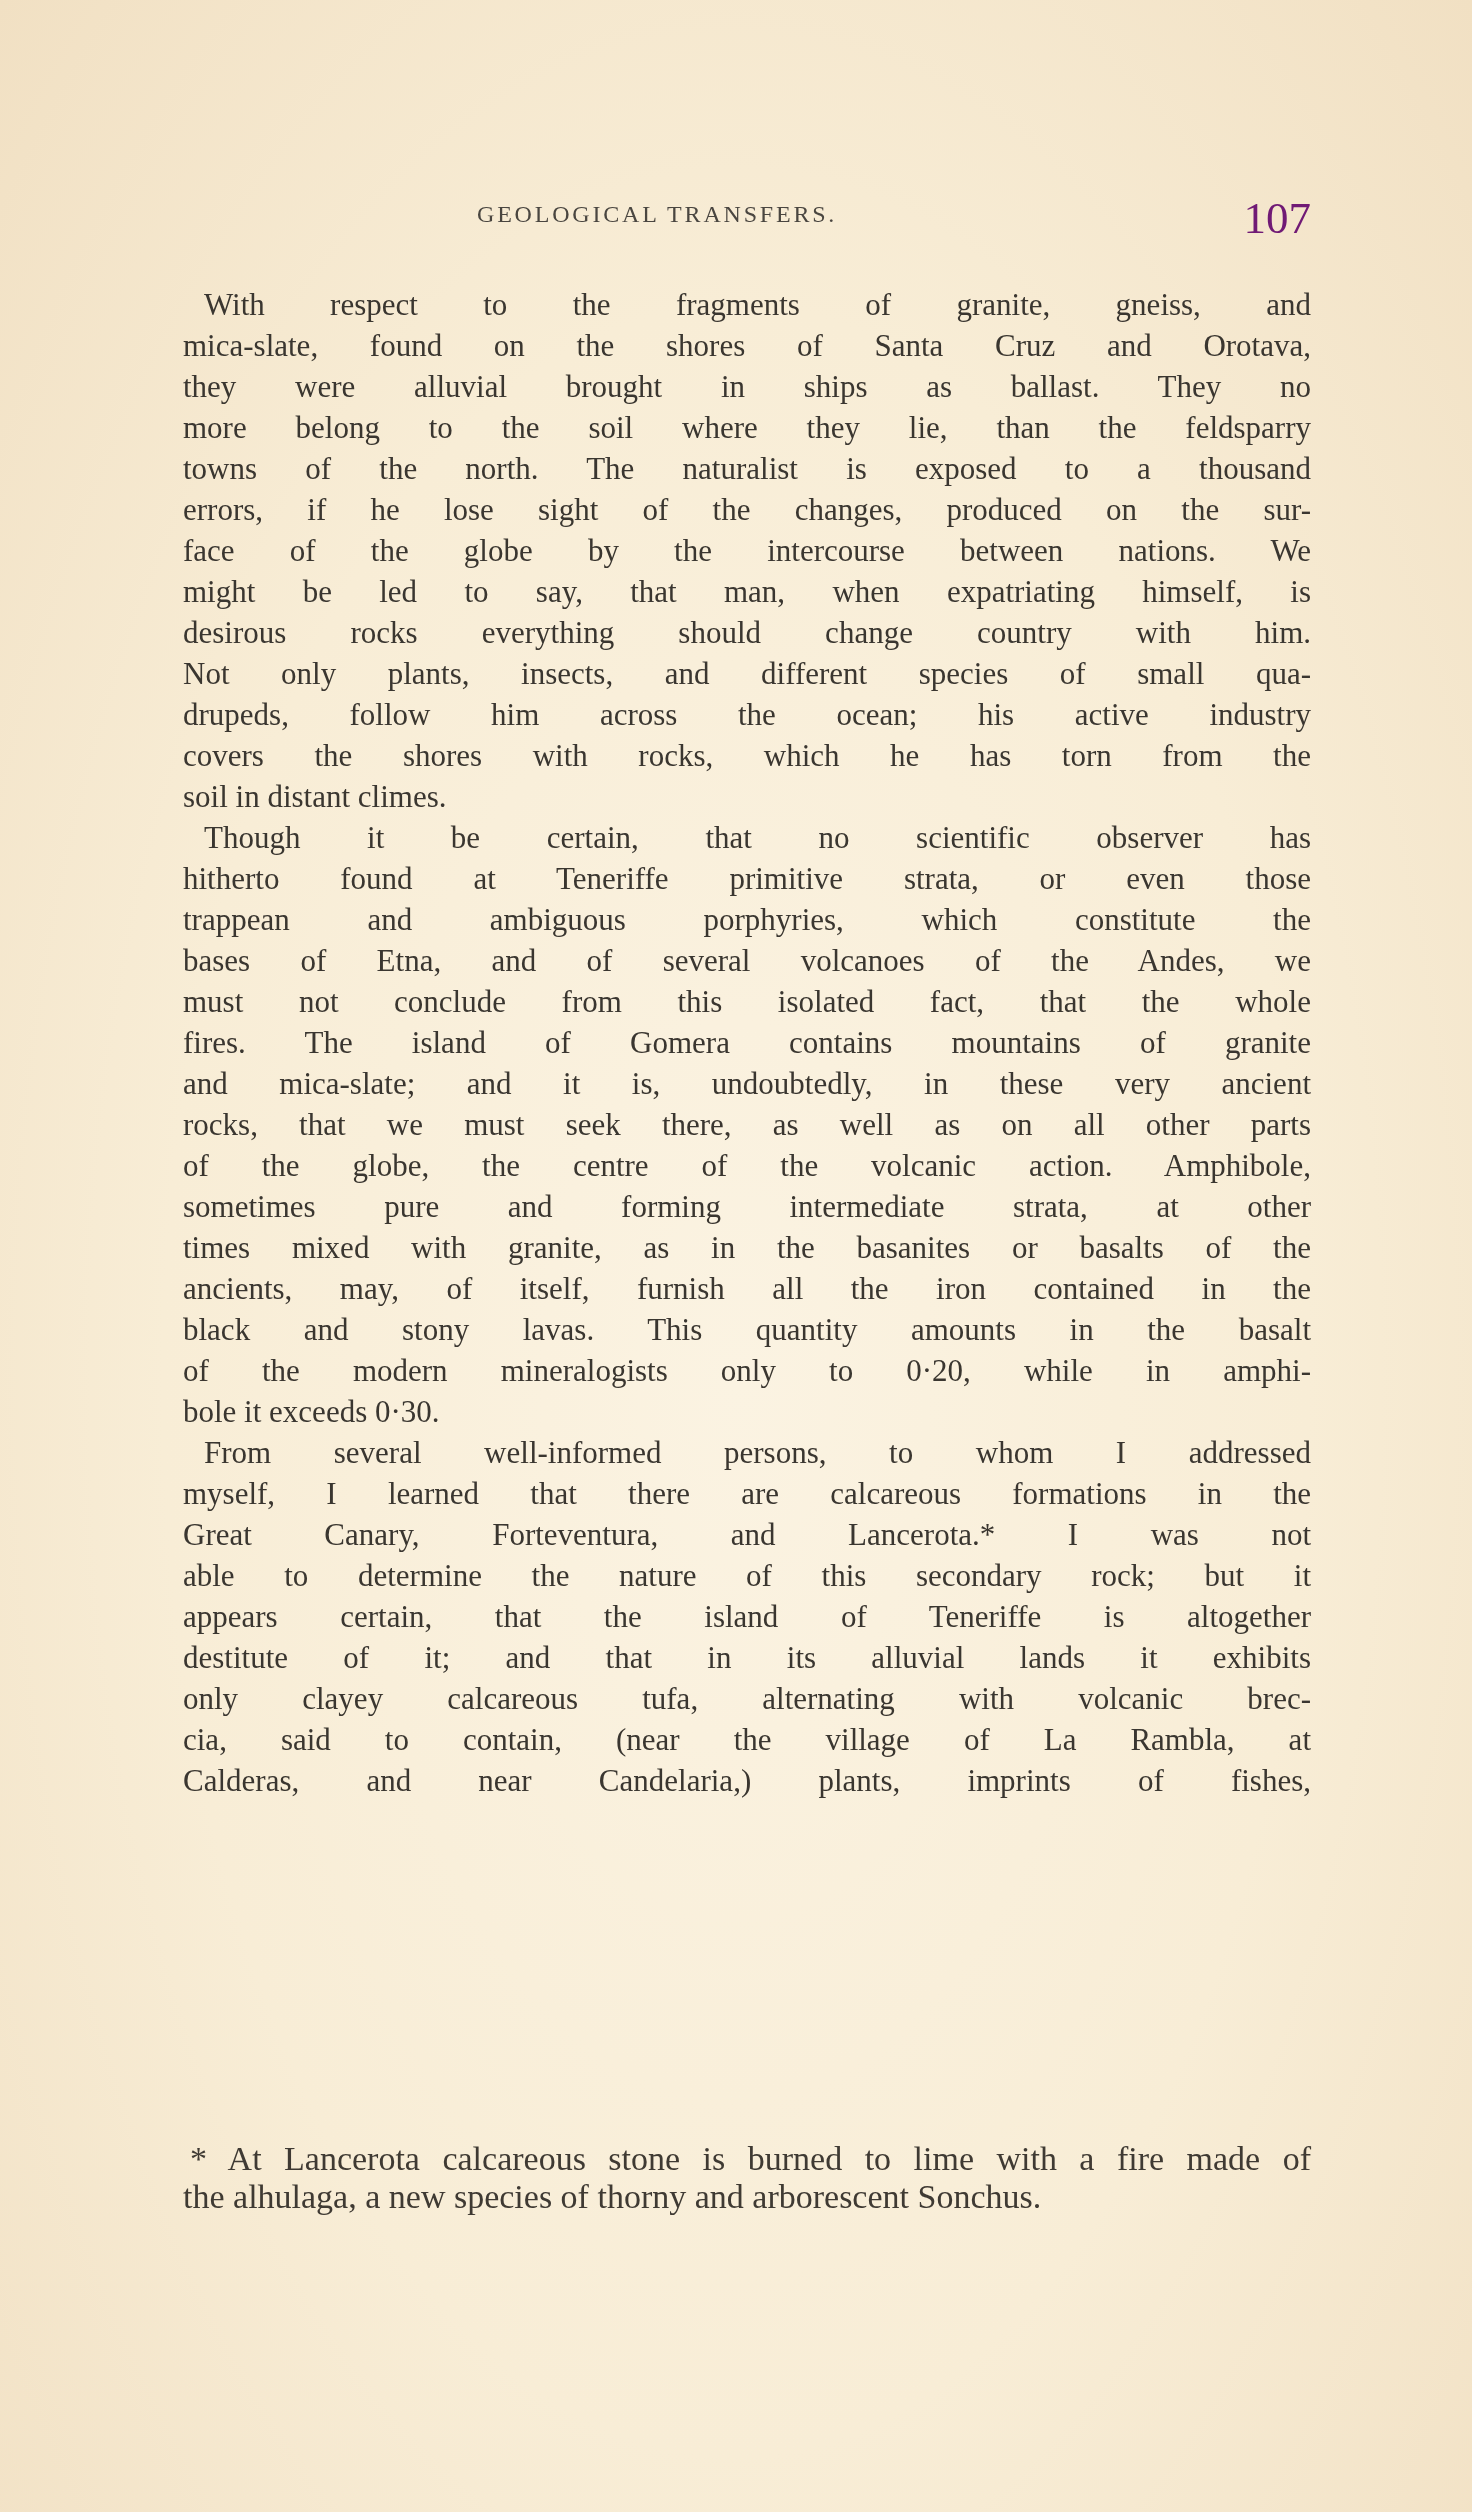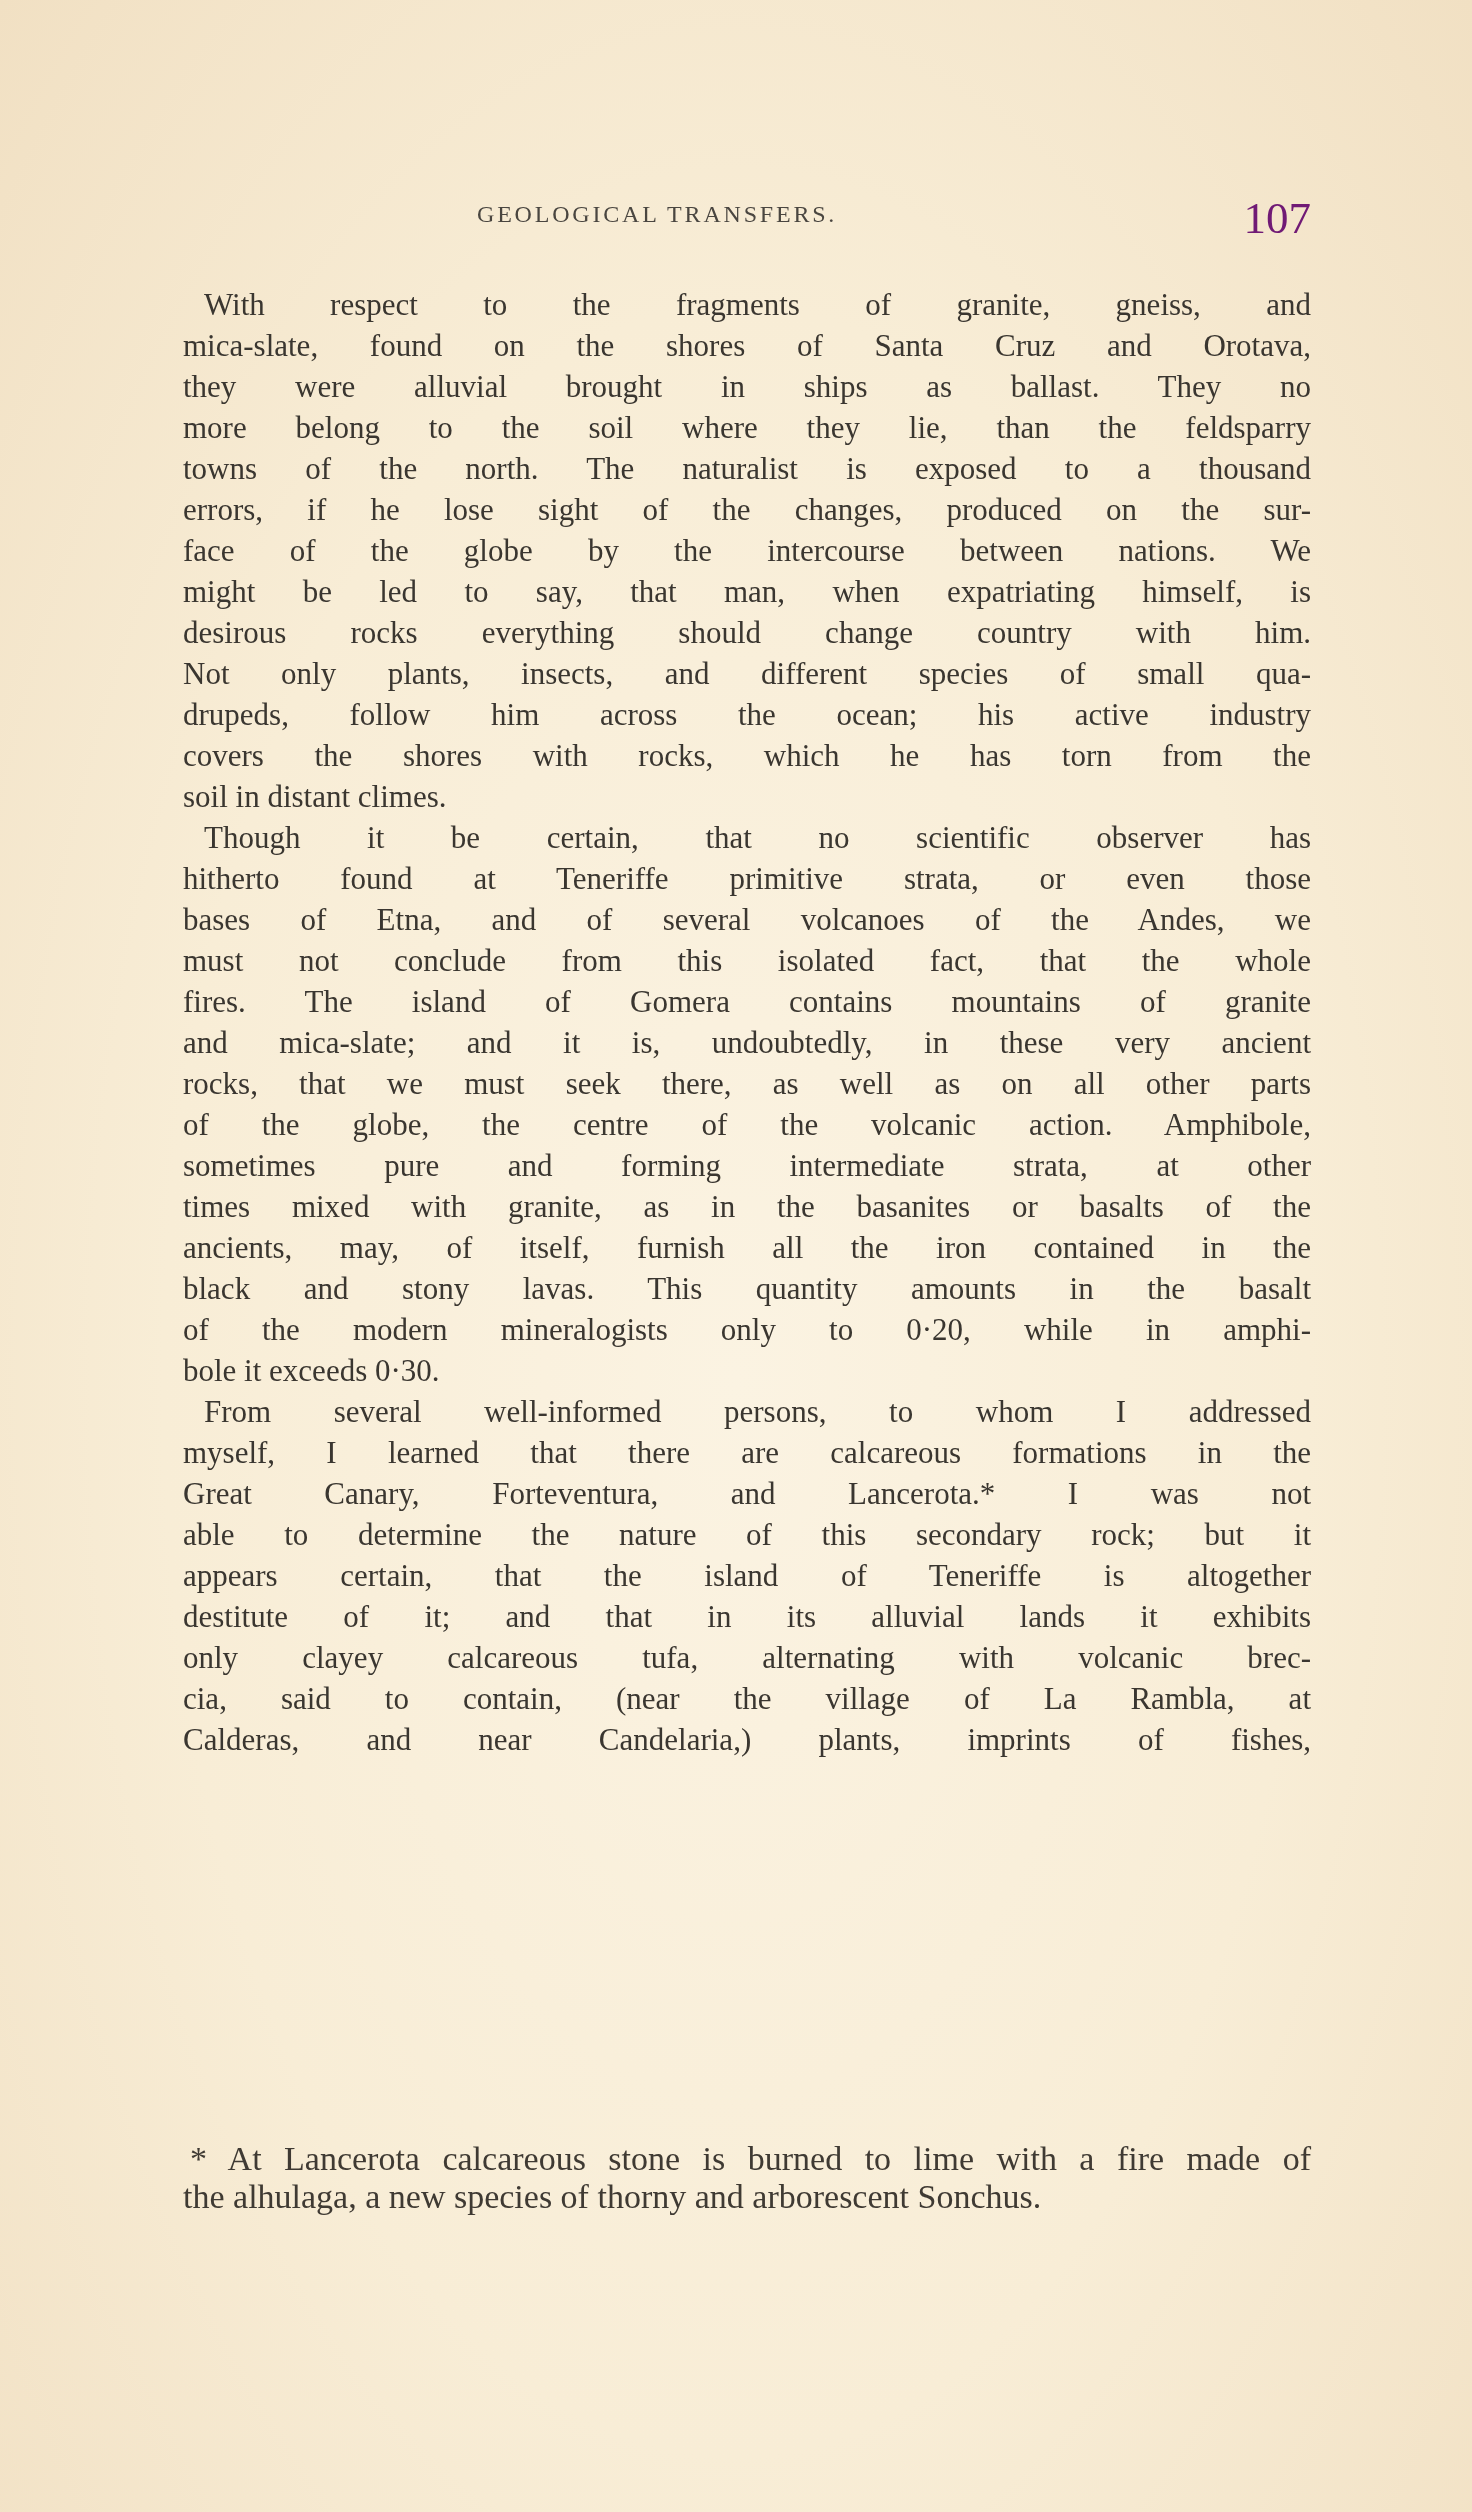--- a/index.html
+++ b/index.html
@@ -68,20 +68,21 @@
     <span class="line">desirous rocks everything should change country with him.</span>
     <span class="line">Not only plants, insects, and different species of small qua-</span>
     <span class="line">drupeds, follow him across the ocean; his active industry</span>
     <span class="line">covers the shores with rocks, which he has torn from the</span>
     <span class="line last">soil in distant climes.</span>
   </div>
 
   <div>
     <span class="line indent">Though it be certain, that no scientific observer has</span>
     <span class="line">hitherto found at Teneriffe primitive strata, or even those</span>
+    <span class="line">trappean and ambiguous porphyries, which constitute the</span>
     <span class="line">bases of Etna, and of several volcanoes of the Andes, we</span>
     <span class="line">must not conclude from this isolated fact, that the whole</span>
     <span class="line">fires.  The island of Gomera contains mountains of granite</span>
     <span class="line">and mica-slate; and it is, undoubtedly, in these very ancient</span>
     <span class="line">rocks, that we must seek there, as well as on all other parts</span>
     <span class="line">of the globe, the centre of the volcanic action.  Amphibole,</span>
     <span class="line">sometimes pure and forming intermediate strata, at other</span>
     <span class="line">times mixed with granite, as in the basanites or basalts of the</span>
     <span class="line">ancients, may, of itself, furnish all the iron contained in the</span>
     <span class="line">black and stony lavas.  This quantity amounts in the basalt</span>

